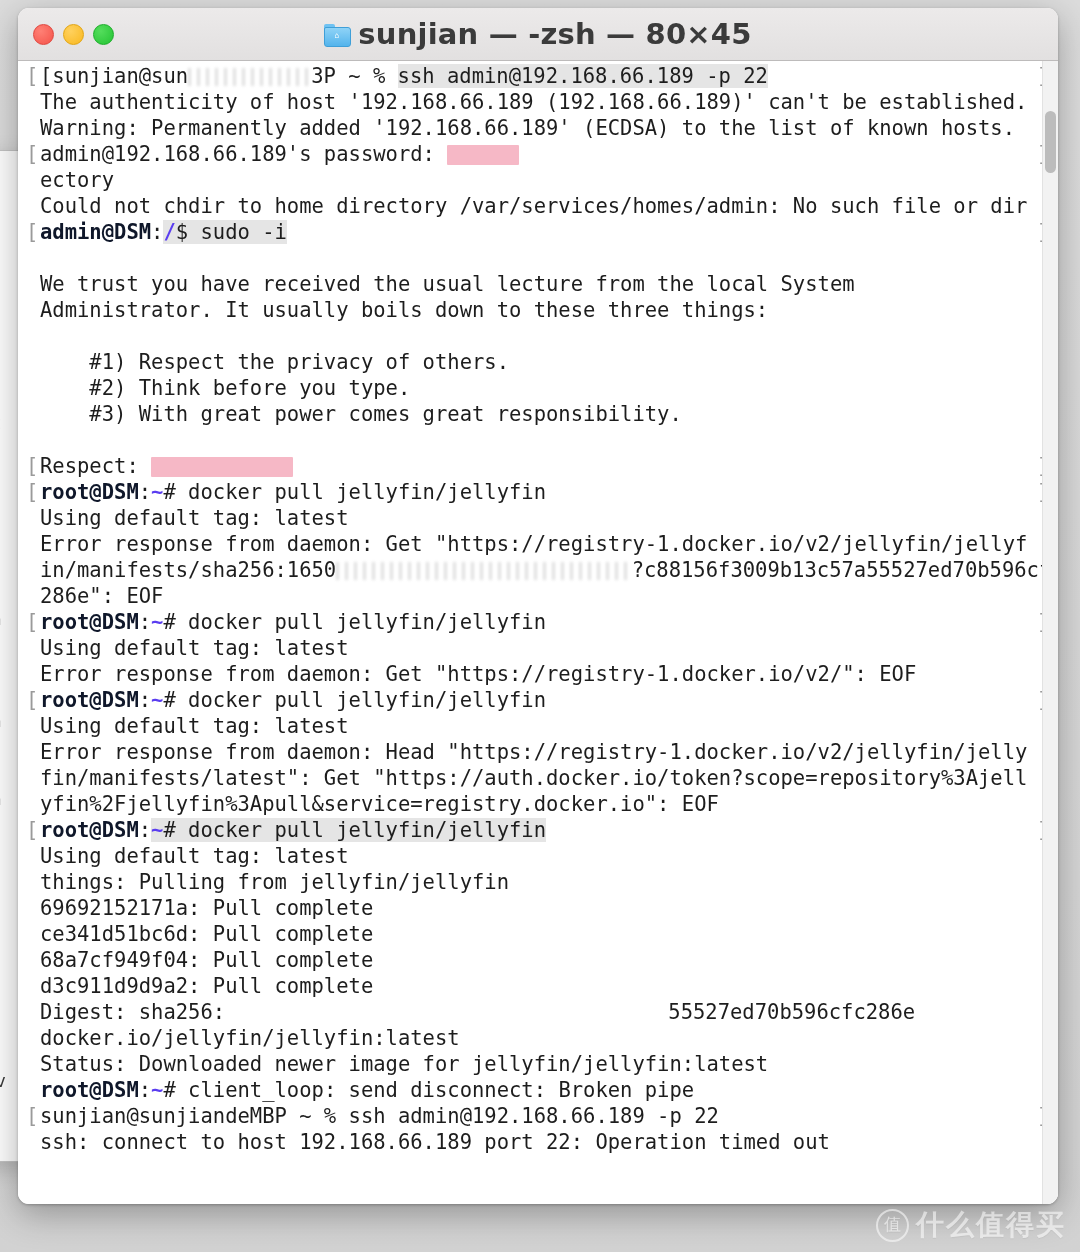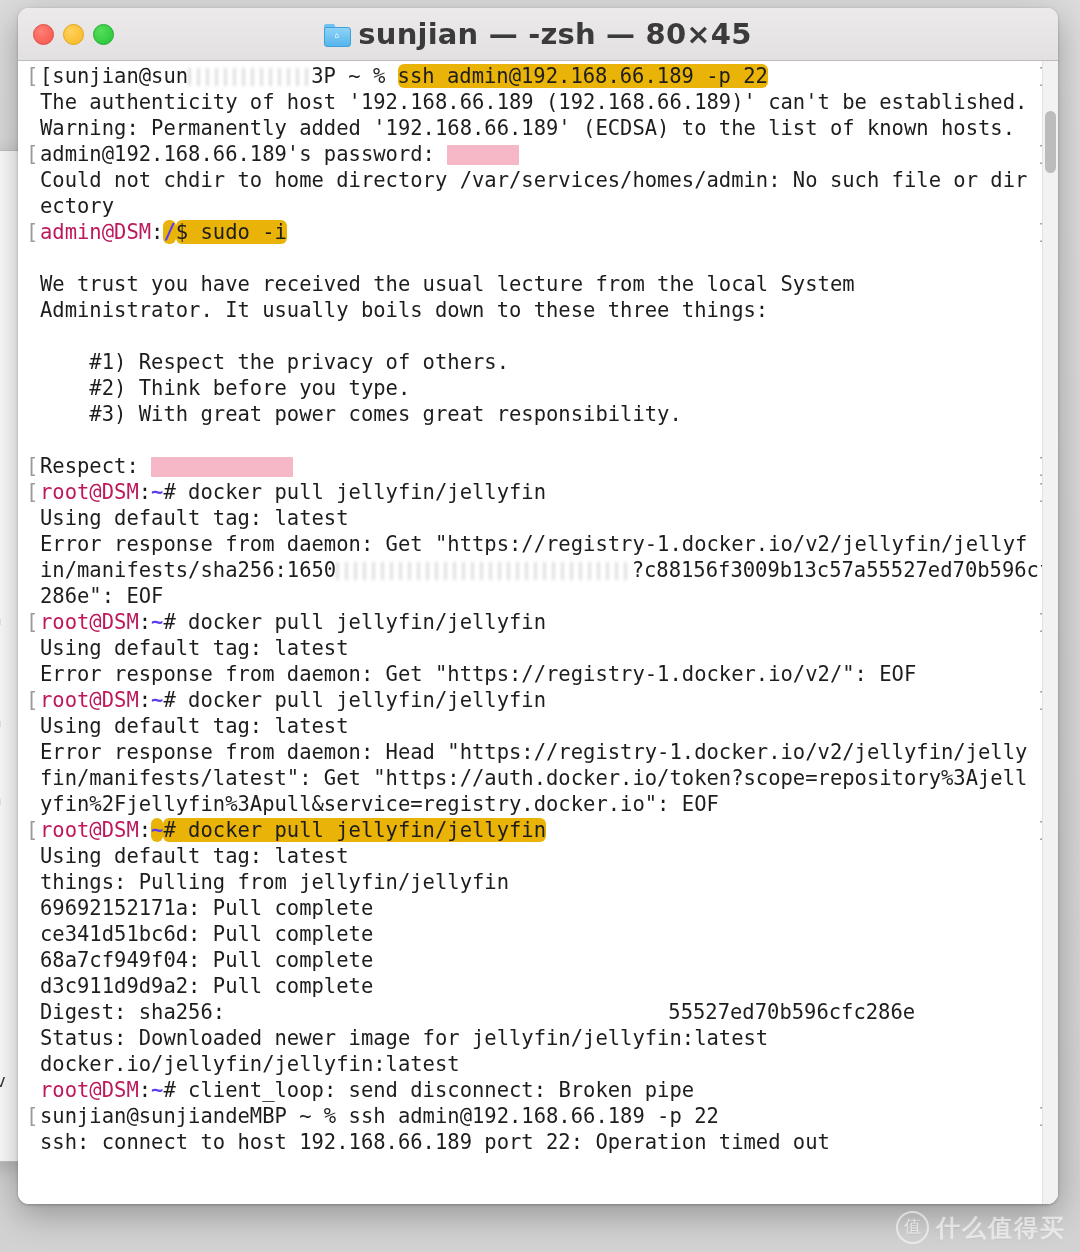--- a/index.html
+++ b/index.html
@@ -150,23 +150,23 @@
     left: 8px;
     color: #9a9a9a;
   }
   .line.mark::after {
     content: "]";
     position: absolute;
     right: 9px;
     color: #9a9a9a;
   }
 
-  .g  { color: #be185d; font-weight: normal; }           
+  .g  { color: #0f172a; font-weight: bold; }           
   .b  { color: #5a3df0; font-weight: bold; }           
-  .hl { background: #eab308; border-radius: 6px; }
+  .hl { background: #e5e5e5; }
   .redacted {
     display: inline-block;
     background: #f6b8c6;
     border-radius: 1px;
     vertical-align: middle;
   }
   .blurgap {
     display:inline-block;
     vertical-align: middle;
     background: repeating-linear-gradient(90deg,
@@ -211,21 +211,21 @@
     border: 2px solid #ffffff;
     color: #ffffff;
     font-family: "DejaVu Sans", "Liberation Sans", sans-serif;
     font-size: 17px;
     line-height: 27px;
     text-align: center;
     text-shadow: 0 1px 1px rgba(0,0,0,.12);
   }
   #watermark .wm-text {
     font-family: "DejaVu Sans", "Liberation Sans", sans-serif;
-    font-size: 24px;
+    font-size: 28px;
     font-weight: bold;
     color: #ffffff;
     text-shadow: 0 1px 1px rgba(0,0,0,.10);
     letter-spacing: 2px;
   }
 </style>
 </head>
 <body>
 
 <div id="desktop">
@@ -259,22 +259,22 @@
         <span id="title-text">sunjian — -zsh — 80×45</span>
       </div>
     </div>
 
     <div id="term-body">
       <div id="term-lines">
           <div class="line mark"><span class="">[sunjian@sun</span><span class="blurgap" style="width: 123.1px; height: 18px;"></span><span class="">3P ~ % </span><span class=" hl">ssh admin@192.168.66.189 -p 22</span></div>
           <div class="line"><span class="">The authenticity of host '192.168.66.189 (192.168.66.189)' can't be established.</span></div>
           <div class="line"><span class="">Warning: Permanently added '192.168.66.189' (ECDSA) to the list of known hosts.</span></div>
           <div class="line mark"><span class="">admin@192.168.66.189's password: </span><span class="redacted" style="width: 72px; height: 20px;"></span></div>
+          <div class="line"><span class="">ectory</span></div>
           <div class="line"><span class="">Could not chdir to home directory /var/services/homes/admin: No such file or dir</span></div>
-          <div class="line"><span class="">ectory</span></div>
           <div class="line mark"><span class="g">admin@DSM</span><span class="">:</span><span class="b hl">/</span><span class=" hl">$ sudo -i</span></div>
           <div class="line blank"><span class=""> </span></div>
           <div class="line"><span class="">We trust you have received the usual lecture from the local System</span></div>
           <div class="line"><span class="">Administrator. It usually boils down to these three things:</span></div>
           <div class="line blank"><span class=""> </span></div>
           <div class="line"><span class="">    #1) Respect the privacy of others.</span></div>
           <div class="line"><span class="">    #2) Think before you type.</span></div>
           <div class="line"><span class="">    #3) With great power comes great responsibility.</span></div>
           <div class="line blank"><span class=""> </span></div>
           <div class="line mark"><span class="">Respect: </span><span class="redacted" style="width: 142px; height: 20px;"></span></div>
@@ -292,22 +292,22 @@
           <div class="line"><span class="">fin/manifests/latest": Get "https://auth.docker.io/token?scope=repository%3Ajell</span></div>
           <div class="line"><span class="">yfin%2Fjellyfin%3Apull&amp;service=registry.docker.io": EOF</span></div>
           <div class="line mark"><span class="g">root@DSM</span><span class="">:</span><span class="b hl">~</span><span class=" hl"># docker pull jellyfin/jellyfin</span></div>
           <div class="line"><span class="">Using default tag: latest</span></div>
           <div class="line"><span class="">things: Pulling from jellyfin/jellyfin</span></div>
           <div class="line"><span class="">69692152171a: Pull complete</span></div>
           <div class="line"><span class="">ce341d51bc6d: Pull complete</span></div>
           <div class="line"><span class="">68a7cf949f04: Pull complete</span></div>
           <div class="line"><span class="">d3c911d9d9a2: Pull complete</span></div>
           <div class="line"><span class="">Digest: sha256:</span><span class="whitegap" style="width: 443.16px; height: 18px;"></span><span class="">55527ed70b596cfc286e</span></div>
+          <div class="line"><span class="">docker.io/jellyfin/jellyfin:latest</span></div>
           <div class="line"><span class="">Status: Downloaded newer image for jellyfin/jellyfin:latest</span></div>
-          <div class="line"><span class="">docker.io/jellyfin/jellyfin:latest</span></div>
           <div class="line"><span class="g">root@DSM</span><span class="">:</span><span class="b">~</span><span class=""># client_loop: send disconnect: Broken pipe</span></div>
           <div class="line mark"><span class="">sunjian@sunjiandeMBP ~ % ssh admin@192.168.66.189 -p 22</span></div>
           <div class="line"><span class="">ssh: connect to host 192.168.66.189 port 22: Operation timed out</span></div>
         </div>
       <div id="scrollbar-track">
         <div id="scrollbar-thumb"></div>
       </div>
     </div>
 
   </div>

